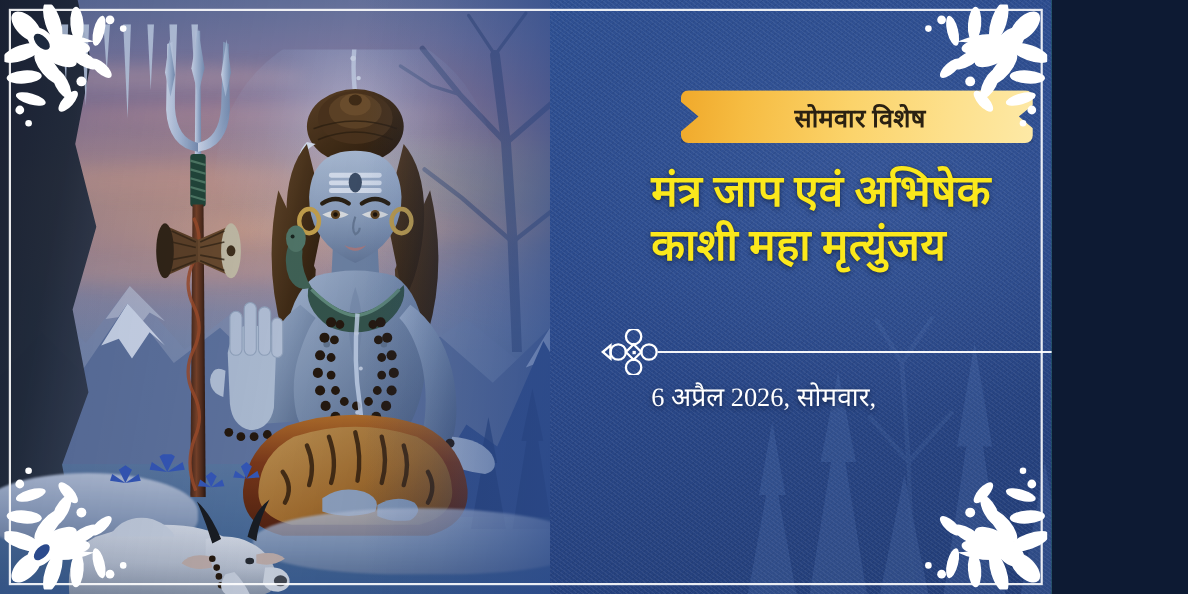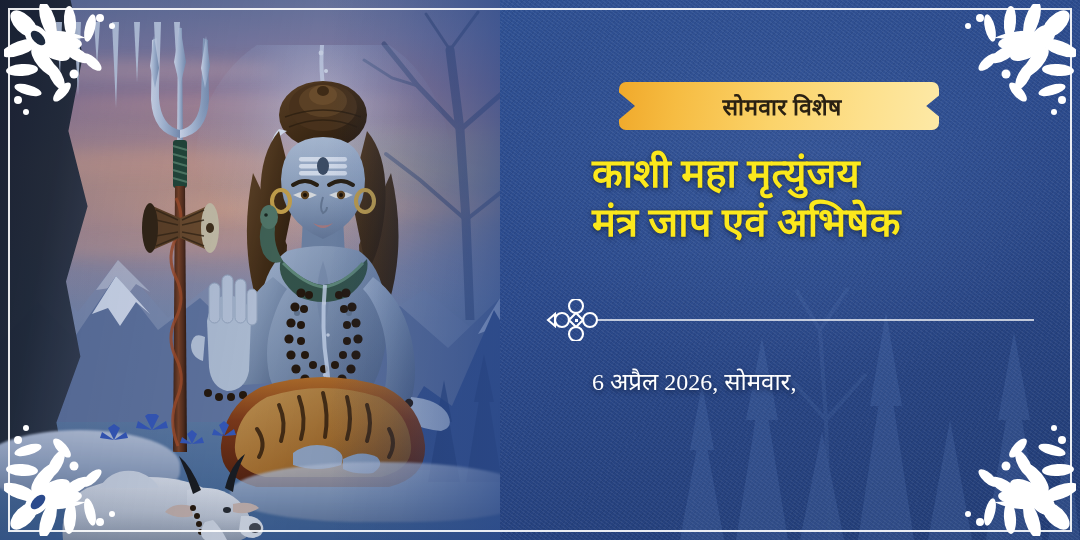--- a/index.html
+++ b/index.html
@@ -5,21 +5,21 @@
   * { margin:0; padding:0; box-sizing:border-box; }
   html,body{ background:#0d1a33; }
   body{
     font-family:"Liberation Sans", sans-serif;
     width:1080px; height:540px; overflow:hidden;
   }
 
   
   .poster{
     position:relative;
-    width:1080px; height:540px;
+    width:956px; height:540px;
     background:#15803d;
     overflow:hidden;
   }
 
   
   .scene{
     position:absolute; left:0; top:0; width:620px; height:540px;
     overflow:hidden;
   }
   
@@ -187,21 +187,21 @@
   
   .datewrap{
     position:absolute; left:6px; top:345px; width:430px;
     font-family:"Liberation Serif", serif;
     font-weight:400;
     font-size:24px;
     line-height:1.46;
     color:#ffffff;
     text-shadow:0 2px 5px rgba(6,16,40,.65);
   }
-  .datewrap .ln{ display:block; white-space:nowrap;margin-top:20px; }
+  .datewrap .ln{ display:block; white-space:nowrap; }
 </style>
 </head>
 <body>
 
 <div class="poster">
 
   <div class="scene">
 
     <div class="sky"></div>
     <div class="sky-warm"></div>
@@ -652,22 +652,22 @@
 
   <div class="content">
 
     <div class="badge-wrap">
       <div class="badge">
         <span class="badge-text">सोमवार विशेष</span>
       </div>
     </div>
 
     <div class="headline">
+      <span class="ln">मंत्र जाप एवं अभिषेक</span>
       <span class="ln">काशी महा मृत्युंजय</span>
-      <span class="ln">मंत्र जाप एवं अभिषेक</span>
     </div>
 
     <div class="divider">
       <svg width="500" height="42" viewBox="0 0 500 42">
         <g fill="none" stroke="#ffffff" stroke-width="2.1">
           <circle cx="42" cy="7" r="7"></circle>
           <circle cx="42" cy="35" r="7"></circle>
           <circle cx="28" cy="21" r="7"></circle>
           <circle cx="56" cy="21" r="7"></circle>
           <path d="M42,14 L49,21 L42,28 L35,21 Z"></path>

